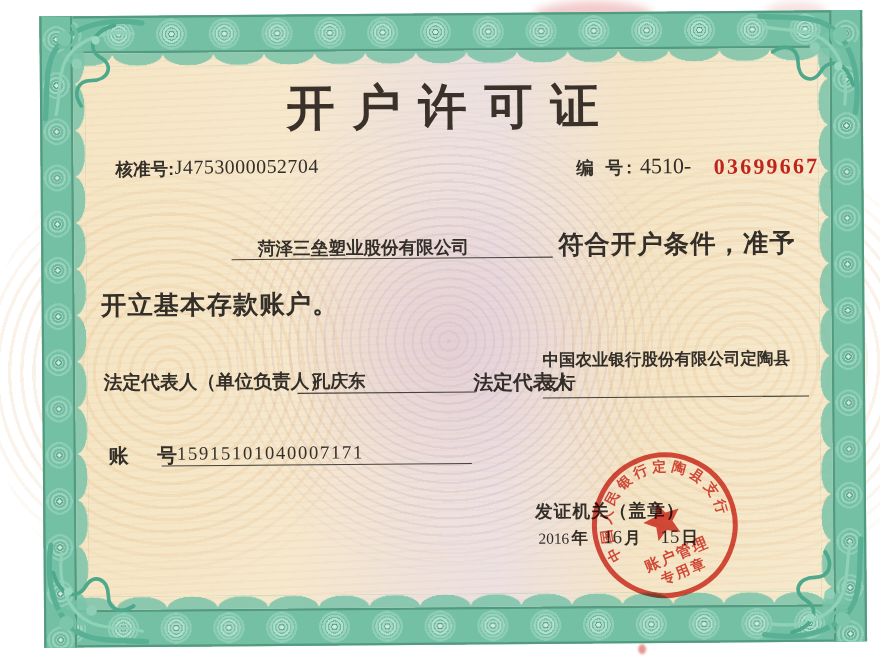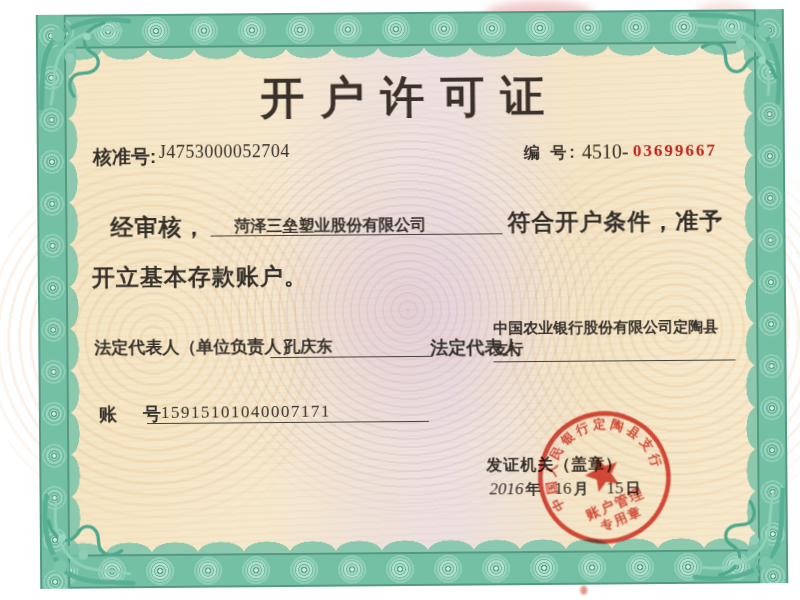--- a/index.html
+++ b/index.html
@@ -158,28 +158,27 @@
       <path d="M70,8 C48,14 44,30 56,38 C70,46 64,60 48,60 C34,60 30,72 38,84" stroke="#4ea88c" stroke-width="3.5"></path>
       <path d="M30,8 C40,20 30,30 18,28" stroke="#6fbfa5" stroke-width="3"></path>
       <circle cx="22" cy="20" r="7" fill="#7cc6ac"></circle>
       <circle cx="52" cy="22" r="4" fill="#9ad8c2"></circle>
       <circle cx="34" cy="44" r="5" fill="#8fceb7"></circle>
     </g>
   </svg>
 
   <div class="t title">开户许可证</div>
 
-  <div class="t lab" style="left:56px;top:130px;font-size:19px;">核准号:</div>
+  <div class="t lab" style="left:68px;top:130px;font-size:16px;">核准号:</div>
   <div class="t serif" style="left:122px;top:128px;font-size:18px;letter-spacing:.5px;">J4753000052704</div>
 
   <div class="t lab" style="left:487px;top:132px;font-size:16px;letter-spacing:3px;">编 号:</div>
   <div class="t serif" style="left:545px;top:130px;font-size:20px;">4510-</div>
-  <div class="t serif red-num" style="left:596px;top:131px;font-size:17px;">03699667</div>
-
-  <div class="t lab" style="left:73px;top:198px;font-size:23px;letter-spacing:1px;">经审核，</div>
+  <div class="t serif red-num" style="left:612px;top:131px;font-size:20px;">03699667</div>
+
   <div class="t fld" style="left:173px;top:198px;width:292px;height:24px;">
     <span class="lab" style="font-size:16px;padding-left:24px;position:relative;top:5px;">菏泽三垒塑业股份有限公司</span>
   </div>
   <div class="t lab" style="left:470px;top:196px;font-size:23px;letter-spacing:1px;">符合开户条件，准予</div>
   <div class="t lab" style="left:54px;top:248px;font-size:23px;letter-spacing:1px;">开立基本存款账户。</div>
 
   <div class="t lab" style="left:56px;top:322px;font-size:17px;">法定代表人（单位负责人）</div>
   <div class="t fld" style="left:232px;top:320px;width:162px;height:24px;">
     <span class="lab" style="font-size:16px;padding-left:14px;position:relative;top:4px;">孔庆东</span>
   </div>
@@ -189,21 +188,21 @@
     <div class="lab" style="font-size:15px;line-height:1.42;">支行</div>
   </div>
 
   <div class="t lab" style="left:60px;top:388px;font-size:18px;letter-spacing:4px;">账　号</div>
   <div class="t fld" style="left:108px;top:386px;width:282px;height:23px;">
     <span class="serif" style="font-size:17px;letter-spacing:1.5px;padding-left:14px;position:relative;top:3px;">15915101040007171</span>
   </div>
 
   <div class="t lab" style="left:447px;top:444px;font-size:16px;letter-spacing:1px;">发证机关（盖章）</div>
   <div class="t" style="left:450px;top:468px;font-size:15px;">
-    <span class="serif" style="font-size:17px;font-style:italic;">2016</span><span class="lab" style="margin-left:2px;">年</span><span class="serif" style="font-size:17px;margin-left:14px;">16</span><span class="lab" style="margin-left:2px;">月</span><span class="serif" style="font-size:17px;margin-left:18px;">15</span><span class="lab" style="margin-left:2px;">日</span>
+    <span class="serif" style="font-size:14px;">2016</span><span class="lab" style="margin-left:2px;">年</span><span class="serif" style="font-size:17px;margin-left:14px;">16</span><span class="lab" style="margin-left:2px;">月</span><span class="serif" style="font-size:17px;margin-left:18px;">15</span><span class="lab" style="margin-left:2px;">日</span>
   </div>
 
   <svg class="seal" viewBox="0 0 160 160">
     <circle cx="80" cy="80" r="70" fill="none" stroke="#d5382c" stroke-width="5"></circle>
     <path id="sealArc" d="M27.9,94 A54,54 0 1 1 132.2,94" fill="none"></path>
     <text font-size="14" font-weight="bold" fill="#d5382c" letter-spacing="4" font-family="Liberation Sans, DejaVu Sans, sans-serif">
       <textPath href="#sealArc" startOffset="50%" text-anchor="middle">中国人民银行定陶县支行</textPath>
     </text>
     <path fill="#d5382c" d="M80,56 L85.4,68.6 99.1,69.8 88.7,78.8 91.8,92.2 80,85.1 68.2,92.2 71.3,78.8 60.9,69.8 74.6,68.6 Z"></path>
     <text x="80" y="116" text-anchor="middle" font-size="15" font-weight="bold" fill="#d5382c" letter-spacing="2" font-family="Liberation Sans, DejaVu Sans, sans-serif">账户管理</text>

